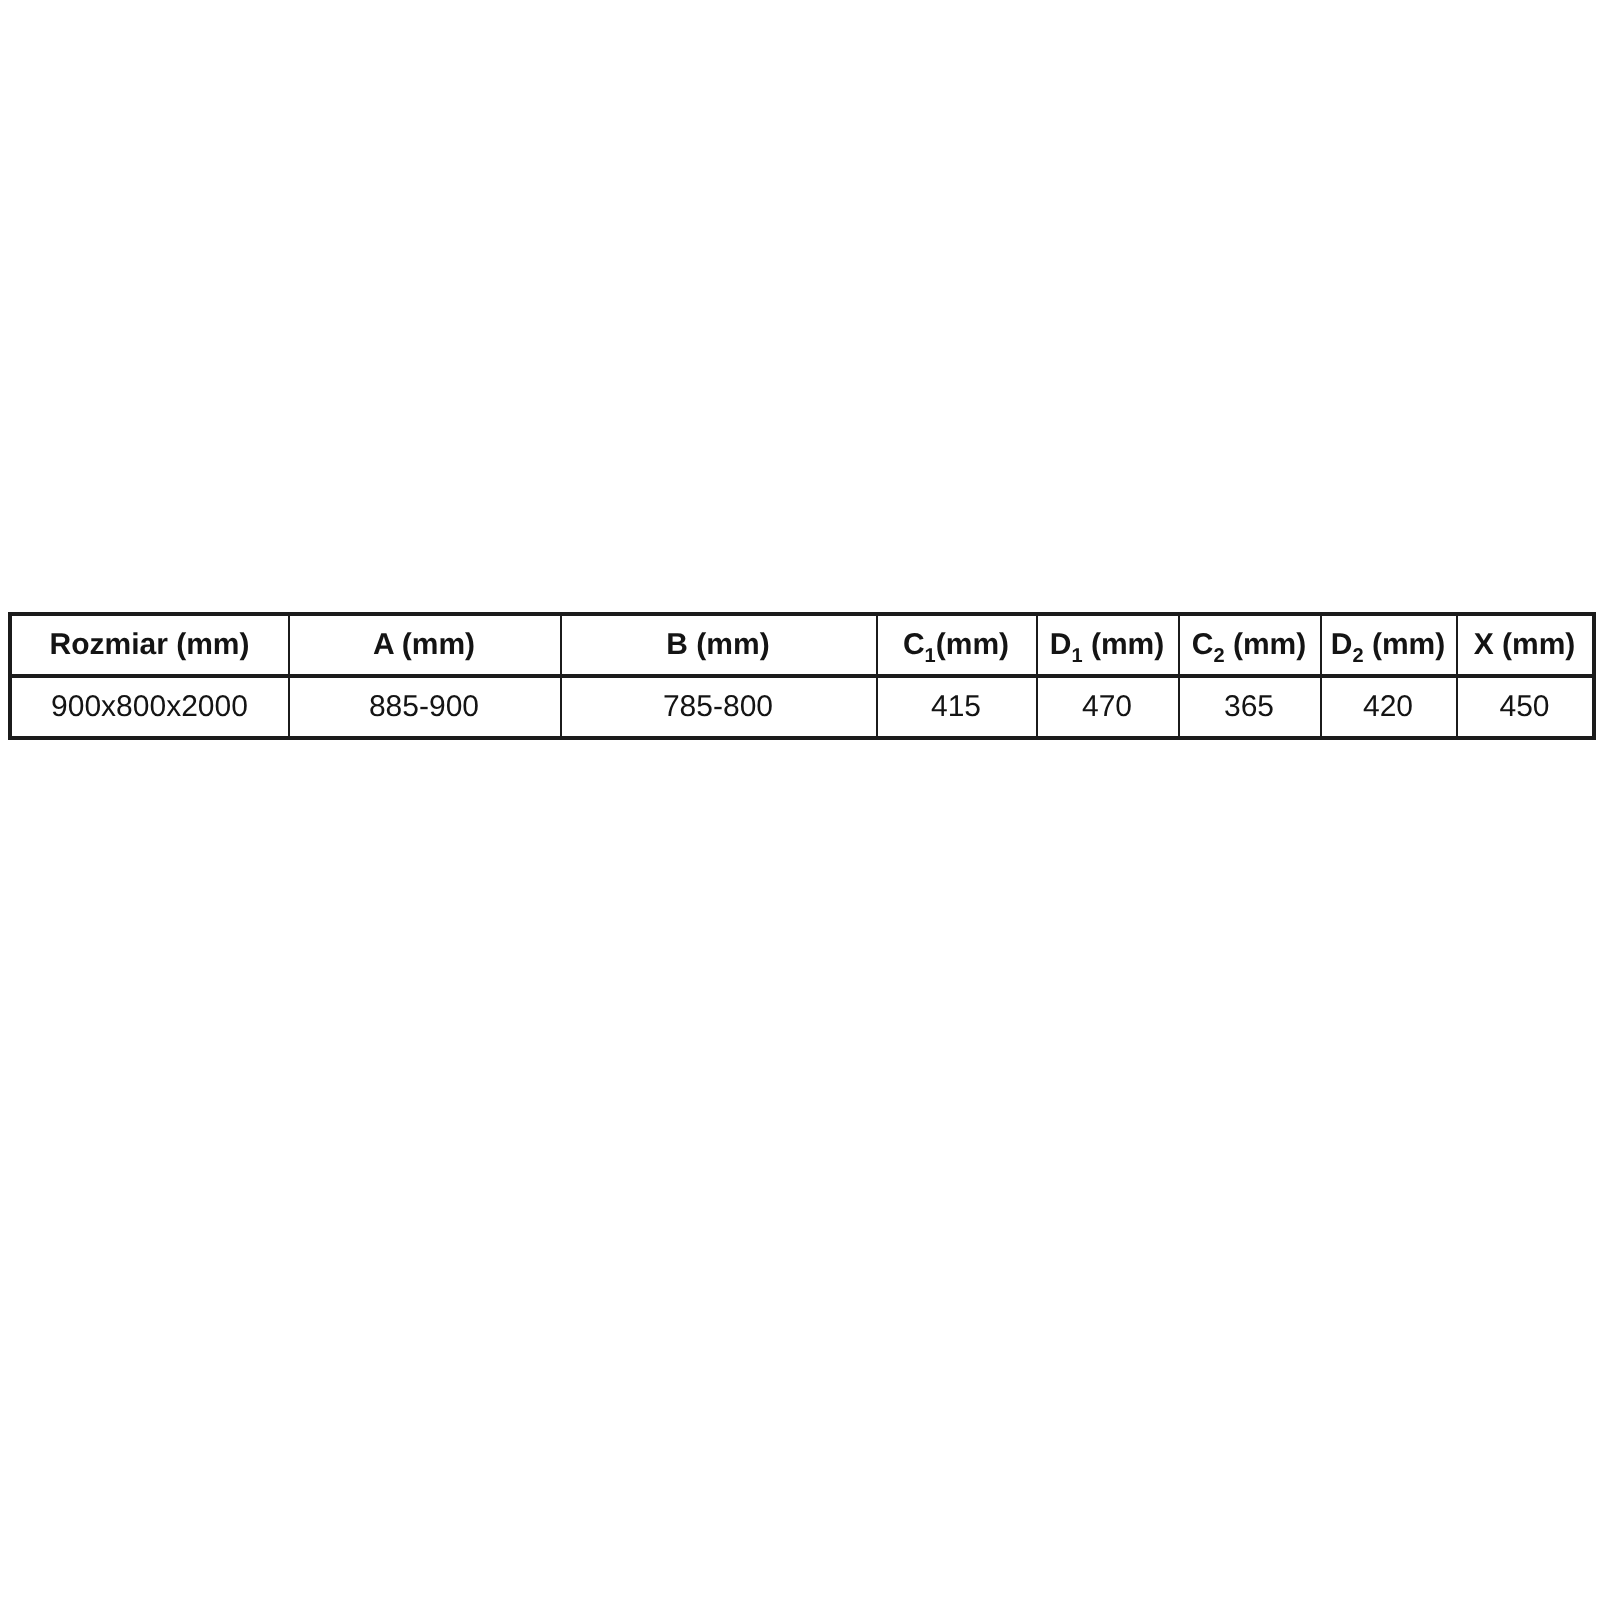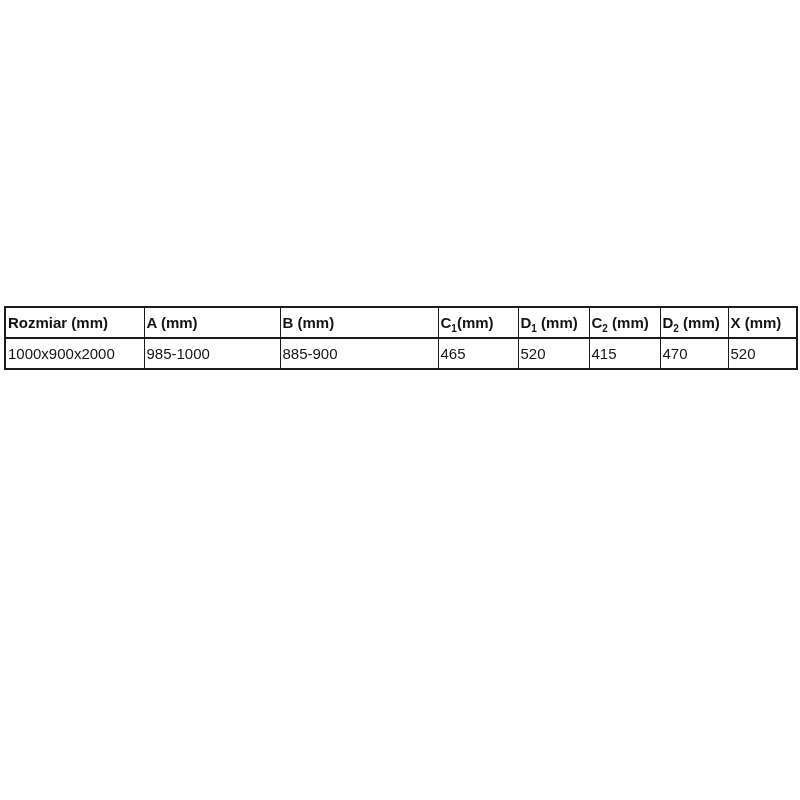--- a/index.html
+++ b/index.html
@@ -29,21 +29,21 @@
     width: 792px;
     border: 2px solid #1b1b1b;
     background: #ffffff;
   }
   table.spec-table th,
   table.spec-table td {
     border-left: 1px solid #1b1b1b;
     border-right: 1px solid #1b1b1b;
     border-top: 2px solid #1b1b1b;
     border-bottom: 2px solid #1b1b1b;
-    text-align: left;
+    text-align: center;
     vertical-align: middle;
     height: 29px;
     padding: 0 2px;
     color: #141414;
     font-size: 15px;
     line-height: 1;
     white-space: nowrap;
     overflow: hidden;
   }
   table.spec-table th {
@@ -77,25 +77,25 @@
             <th><span>B (mm)</span></th>
             <th><span>C</span><sub>1</sub><span>(mm)</span></th>
             <th><span>D</span><sub>1</sub><span> (mm)</span></th>
             <th><span>C</span><sub>2</sub><span> (mm)</span></th>
             <th><span>D</span><sub>2</sub><span> (mm)</span></th>
             <th><span>X (mm)</span></th>
           </tr>
       </thead>
       <tbody>
           <tr>
-            <td>1000x900x2000</td>
-            <td>985-1000</td>
+            <td>900x800x2000</td>
             <td>885-900</td>
-            <td>465</td>
-            <td>520</td>
+            <td>785-800</td>
             <td>415</td>
             <td>470</td>
-            <td>520</td>
+            <td>365</td>
+            <td>420</td>
+            <td>450</td>
           </tr>
         </tbody>
     </table>
   </div>
 </div>
 
 </body></html>

